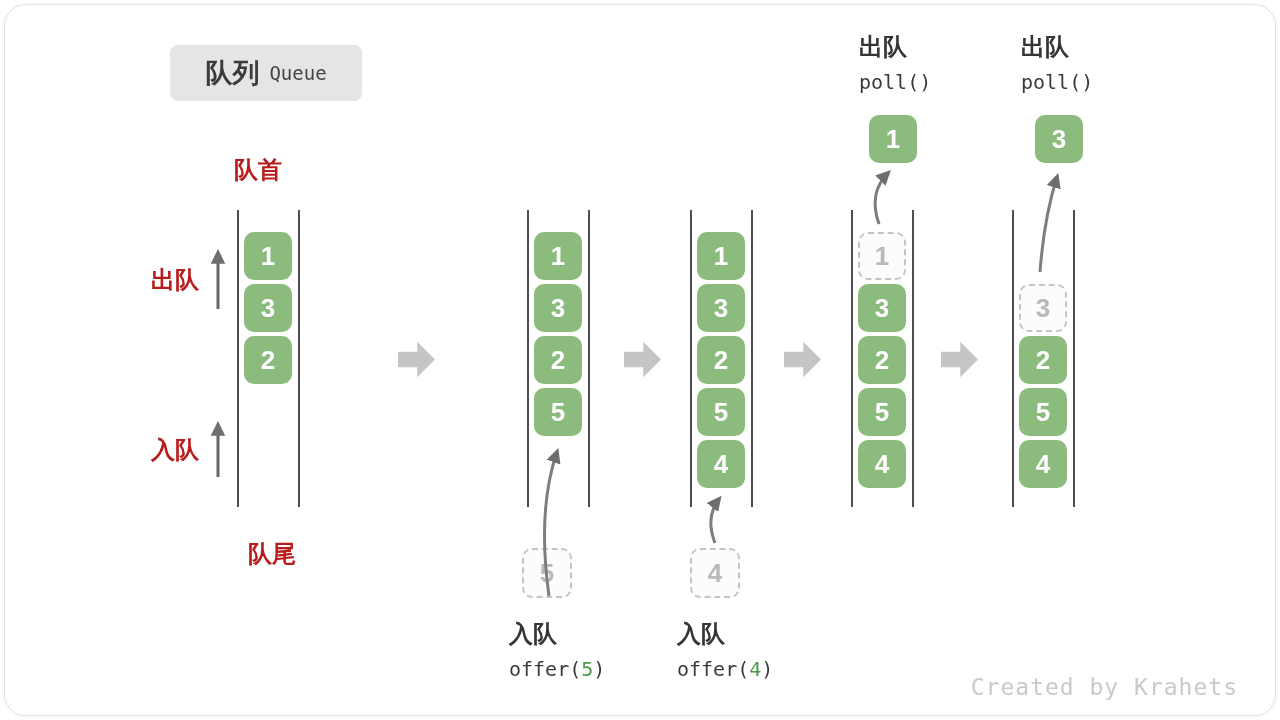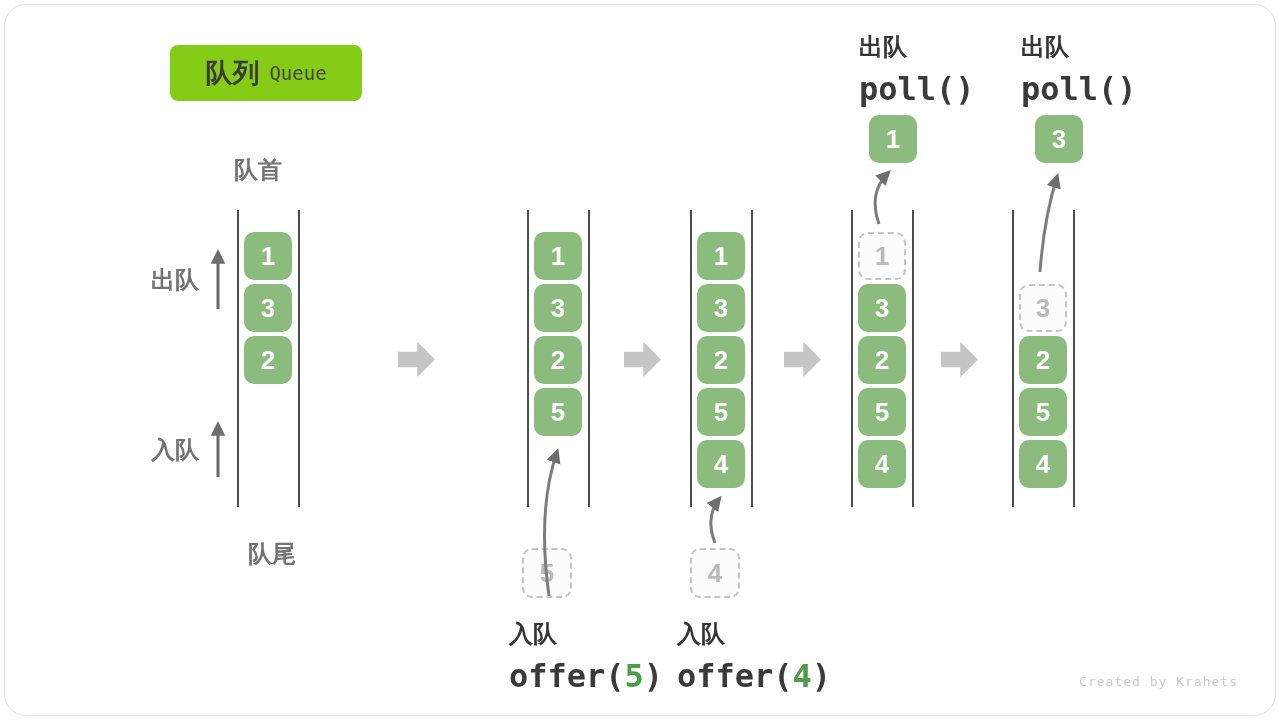--- a/index.html
+++ b/index.html
@@ -7,27 +7,27 @@
   #canvas { position: relative; width: 1280px; height: 720px; overflow: hidden; }
 
   .card {
     position: absolute; left: 4px; top: 4px; right: 4px; bottom: 4px;
     background: #fff; border: 1px solid #e3e3e3; border-radius: 22px;
     box-shadow: 0 1px 6px rgba(0,0,0,0.05);
   }
 
   .title-badge {
     position: absolute; left: 170px; top: 45px; width: 192px; height: 56px;
-    background: #84cc16; border-radius: 8px;
+    background: #e5e5e5; border-radius: 8px;
     display: flex; align-items: center; justify-content: center; gap: 10px;
   }
   .title-zh { font-size: 27px; font-weight: 700; color: #3b3b3b; }
   .title-en { font-family: "DejaVu Sans Mono", "Liberation Mono", monospace; font-size: 19px; color: #444; }
 
-  .zh-label { position: absolute; font-size: 24px; font-weight: 700; color: #737373; white-space: nowrap; }
+  .zh-label { position: absolute; font-size: 24px; font-weight: 700; color: #b91c1c; white-space: nowrap; }
 
   .queue-col { position: absolute; top: 210px; height: 297px; width: 63px; }
   .wall { position: absolute; top: 0; width: 1.6px; height: 100%; background: #4d4d4d; }
   .wall.left { left: 0; } .wall.right { right: 0; }
 
   .cell {
     position: absolute; left: 7px; width: 48px; height: 48px;
     background: #8cbb7e; border-radius: 10px;
     display: flex; align-items: center; justify-content: center;
     color: #fff; font-size: 26px; font-weight: 700;
@@ -46,34 +46,34 @@
   }
   .float-ghost {
     position: absolute; width: 50px; height: 50px;
     background: #fcfcfc; border: 2.5px dashed #c4c4c4; border-radius: 10px;
     display: flex; align-items: center; justify-content: center;
     color: #b9b9b9; font-size: 26px; font-weight: 700;
   }
 
   .op-label { position: absolute; white-space: nowrap; }
   .op-label .zh { font-size: 24px; font-weight: 700; color: #353535; display: block; margin-bottom: 7px; }
-  .op-label .code { font-family: "DejaVu Sans Mono", "Liberation Mono", monospace; font-size: 32px; font-weight: 700; color: #3a3a3a; display: block; }
+  .op-label .code { font-family: "DejaVu Sans Mono", "Liberation Mono", monospace; font-size: 20px; font-weight: 400; color: #3a3a3a; display: block; }
   .op-label .code .arg { color: #4b9e47; }
 
   .block-arrow {
     position: absolute; width: 37px; height: 37px; background: #c5c5c5;
     clip-path: polygon(0% 29%, 52% 29%, 52% 2%, 100% 50%, 52% 98%, 52% 71%, 0% 71%);
   }
 
   svg.overlay { position: absolute; left: 0; top: 0; pointer-events: none; }
 
   .watermark {
     position: absolute; right: 42px; top: 674px;
     font-family: "DejaVu Sans Mono", "Liberation Mono", monospace;
-    font-size: 13px; color: #c9c9c9; letter-spacing: 1px;
+    font-size: 23px; color: #c9c9c9; letter-spacing: 1px;
   }
 </style>
 </head>
 <body>
 
 <div id="canvas">
   <div class="card"></div>
 
   <div class="title-badge">
     <span class="title-zh">队列</span>

